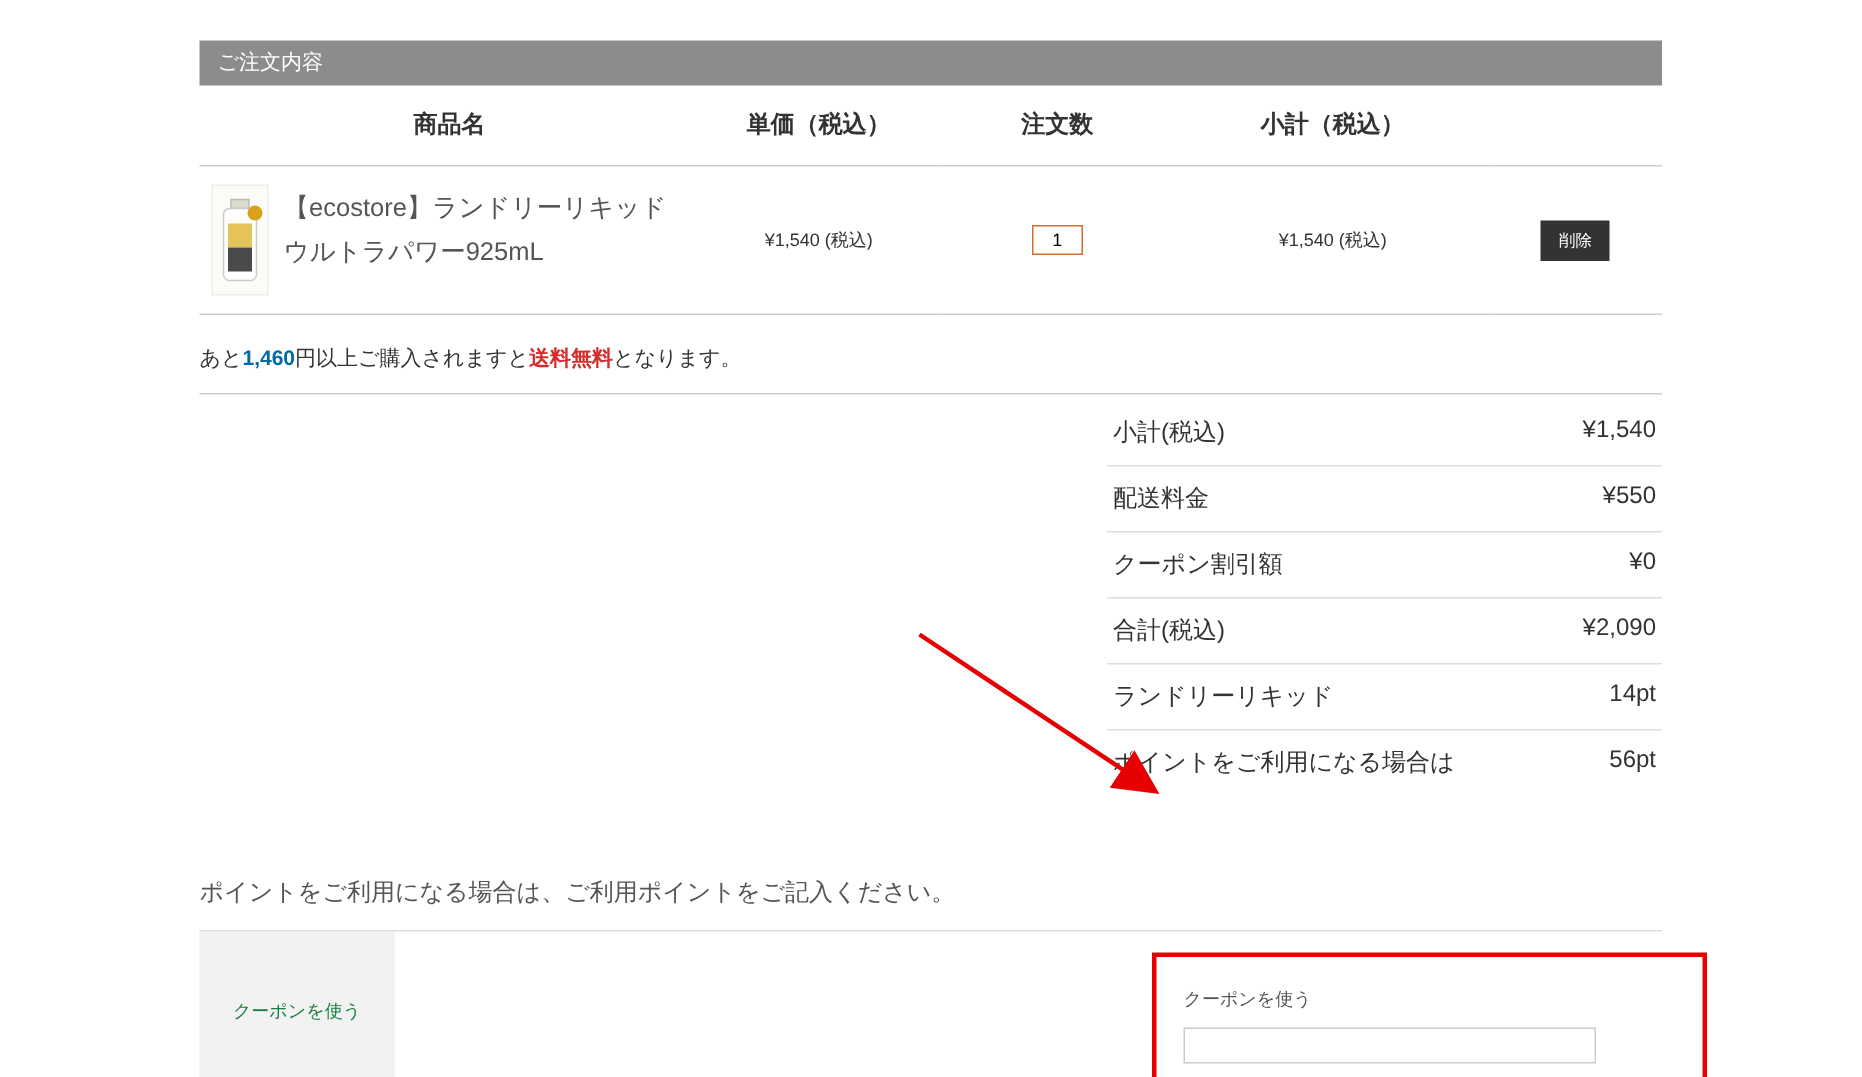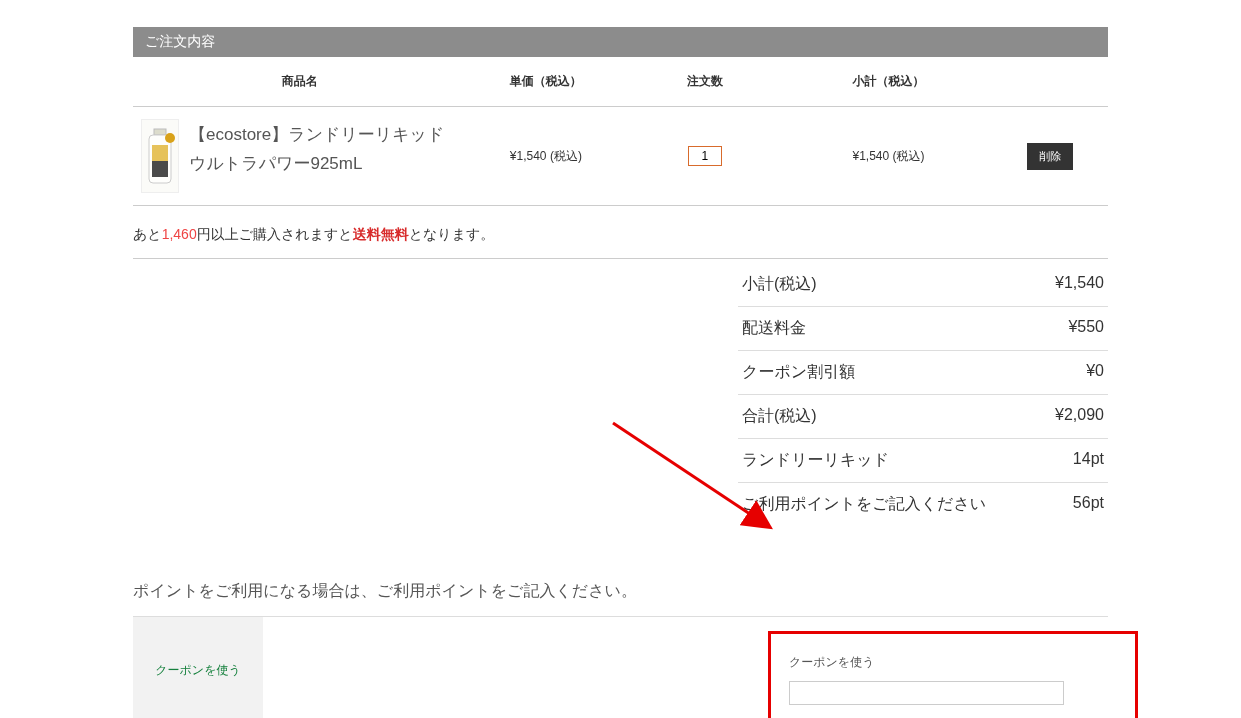--- a/index.html
+++ b/index.html
@@ -20,21 +20,21 @@
       color: #fff;
       padding: 6px 12px;
       font-size: 14px;
     }
     table.cart-table {
       width: 100%;
       border-collapse: collapse;
     }
     table.cart-table th {
       padding: 16px 8px;
-      font-size: 12px;
+      font-size: 16px;
       font-weight: bold;
       color: #333;
       border-bottom: 1px solid #ccc;
       text-align: center;
     }
     table.cart-table td {
       padding: 12px 8px;
       border-bottom: 1px solid #ccc;
       vertical-align: middle;
       font-size: 12px;
@@ -81,21 +81,21 @@
       padding: 6px 12px;
       font-size: 11px;
       cursor: pointer;
     }
     .free-ship {
       font-size: 14px;
       color: #333;
       padding: 20px 0 14px 0;
       border-bottom: 1px solid #ccc;
     }
-    .free-ship .amt { color: #ef4444; font-weight: normal; }
+    .free-ship .amt { color: #0369a1; font-weight: bold; }
     .free-ship .ship { color: #d82c2c; font-weight: bold; }
     .totals {
       width: 370px;
       margin-left: auto;
       margin-top: 4px;
     }
     .totals-row {
       display: flex;
       justify-content: space-between;
       padding: 11px 4px;
@@ -220,21 +220,21 @@
       </div>
     <div class="totals-row">
         <span>合計(税込)</span>
         <span>¥2,090</span>
       </div>
     <div class="totals-row">
         <span>ランドリーリキッド</span>
         <span>14pt</span>
       </div>
     <div class="totals-row">
-        <span>ご利用ポイントをご記入ください</span>
+        <span>ポイントをご利用になる場合は</span>
         <span>56pt</span>
       </div>
   </div>
 
   <div class="point-note">ポイントをご利用になる場合は、ご利用ポイントをご記入ください。</div>
 
   <div class="coupon-box">
     <div class="coupon-label-cell">クーポンを使う</div>
     <div class="coupon-field-cell">
       <div class="coupon-field-inner">

